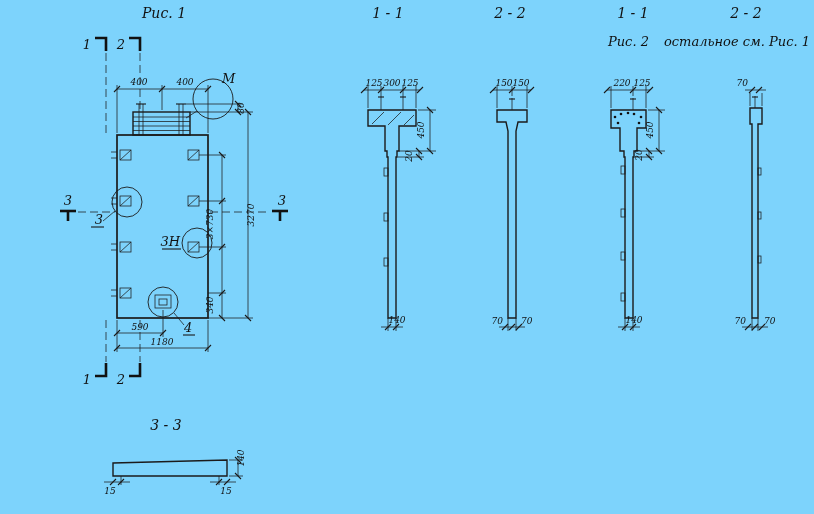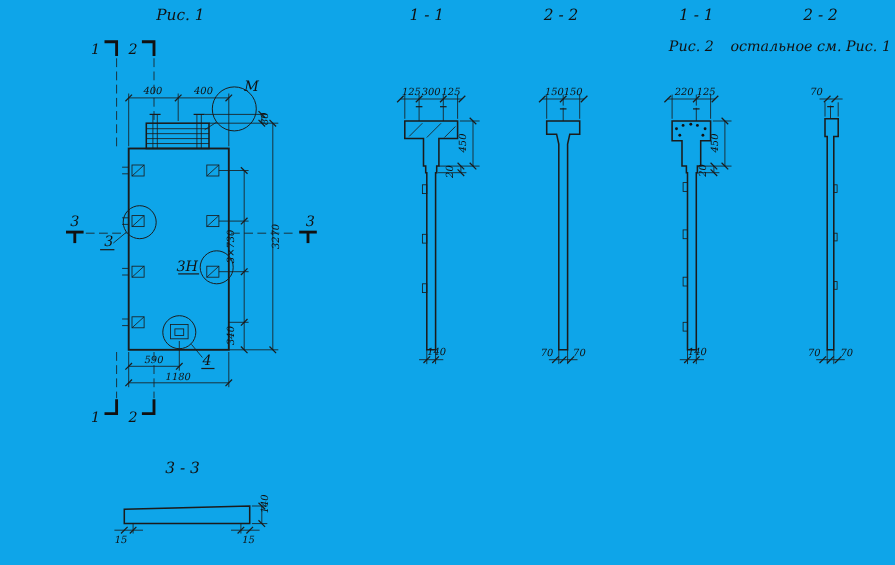--- a/index.html
+++ b/index.html
@@ -1,16 +1,16 @@
 <!DOCTYPE html>
 <html><head>
 <meta charset="utf-8">
 <style>
   html,body{margin:0;padding:0;background:#fff;}
-  .page{position:relative;width:814px;height:514px;background:#0ea5e9;overflow:hidden;}
+  .page{position:relative;width:814px;height:514px;background:#7dd3fc;overflow:hidden;}
   svg{position:absolute;left:0;top:0;}
   .ln{fill:none;stroke:#1b1b1b;stroke-width:1.4;stroke-linejoin:miter;}
   .ln2{fill:none;stroke:#1b1b1b;stroke-width:1.7;}
   .tn{fill:none;stroke:#1b1b1b;stroke-width:0.75;}
   .dim{marker-start:url(#tk);marker-end:url(#tk);}
   .sl{stroke:#1b1b1b;stroke-width:1.1;}
   .thick{fill:none;stroke:#111;stroke-width:2.6;}
   .dash{stroke-dasharray:8 4;}
   text{fill:#111;font-family:"DejaVu Serif",serif;font-style:italic;}
   .t-title{font-size:14px;}

